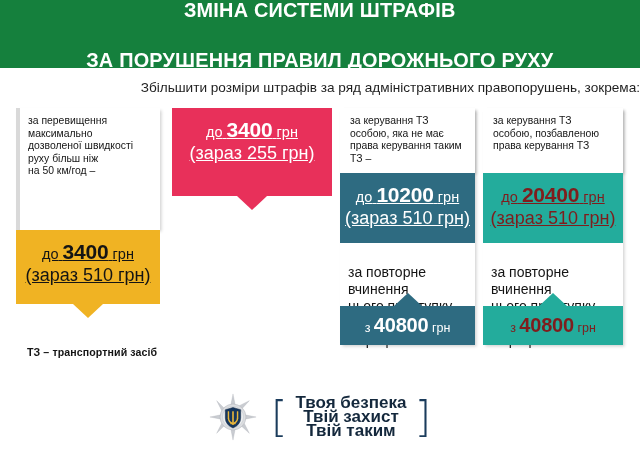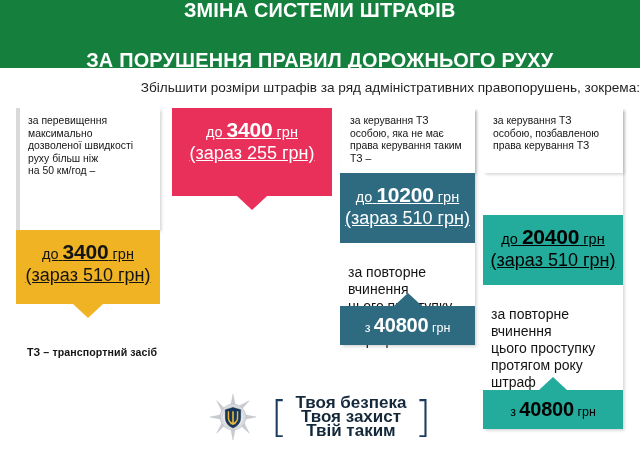--- a/index.html
+++ b/index.html
@@ -144,21 +144,21 @@
   }
 
   
   .fill-yellow { background: #f0b323; color: #141414; }
   .fill-yellow .tri-down { border-top-color: #f0b323; }
   .fill-pink   { background: #e8305a; color: #ffffff; }
   .fill-pink .tri-down { border-top-color: #e8305a; }
   .fill-teal   { background: #2e6b81; color: #ffffff; }
   .fill-teal .tri-down { border-top-color: #2e6b81; }
   .fill-teal .tri-up   { border-bottom-color: #2e6b81; }
-  .fill-green  { background: #23ac9c; color: #000000; margin-top: 42px; }
+  .fill-green  { background: #23ac9c; color: #7f1d1d; }
   .fill-green .tri-down { border-top-color: #23ac9c; }
   .fill-green .tri-up   { border-bottom-color: #23ac9c; }
 
   
   .repeat-card {
     position: relative;
     background: #ffffff;
     box-sizing: border-box;
     padding: 21px 4px 9px 8px;
   }
@@ -378,19 +378,19 @@
       <rect x="58" y="38" width="3" height="15" rx="0.6"></rect>
       <path d="M39 52 Q39 62 50 66 Q61 62 61 52 L58 52 Q58 59 50 62 Q42 59 42 52 Z"></path>
       <rect x="44.5" y="62.5" width="11" height="2.6" rx="0.6"></rect>
     </g>
   </svg>
 
   <div class="slogan-wrap">
     <span class="bracket">[</span>
     <span class="slogan-lines">
       <span>Твоя безпека</span>
-      <span>Твоя захист</span>
+      <span>Твій захист</span>
       <span>Твій таким</span>
     </span>
     <span class="bracket">]</span>
   </div>
 
 </div>
 
 </body></html>

